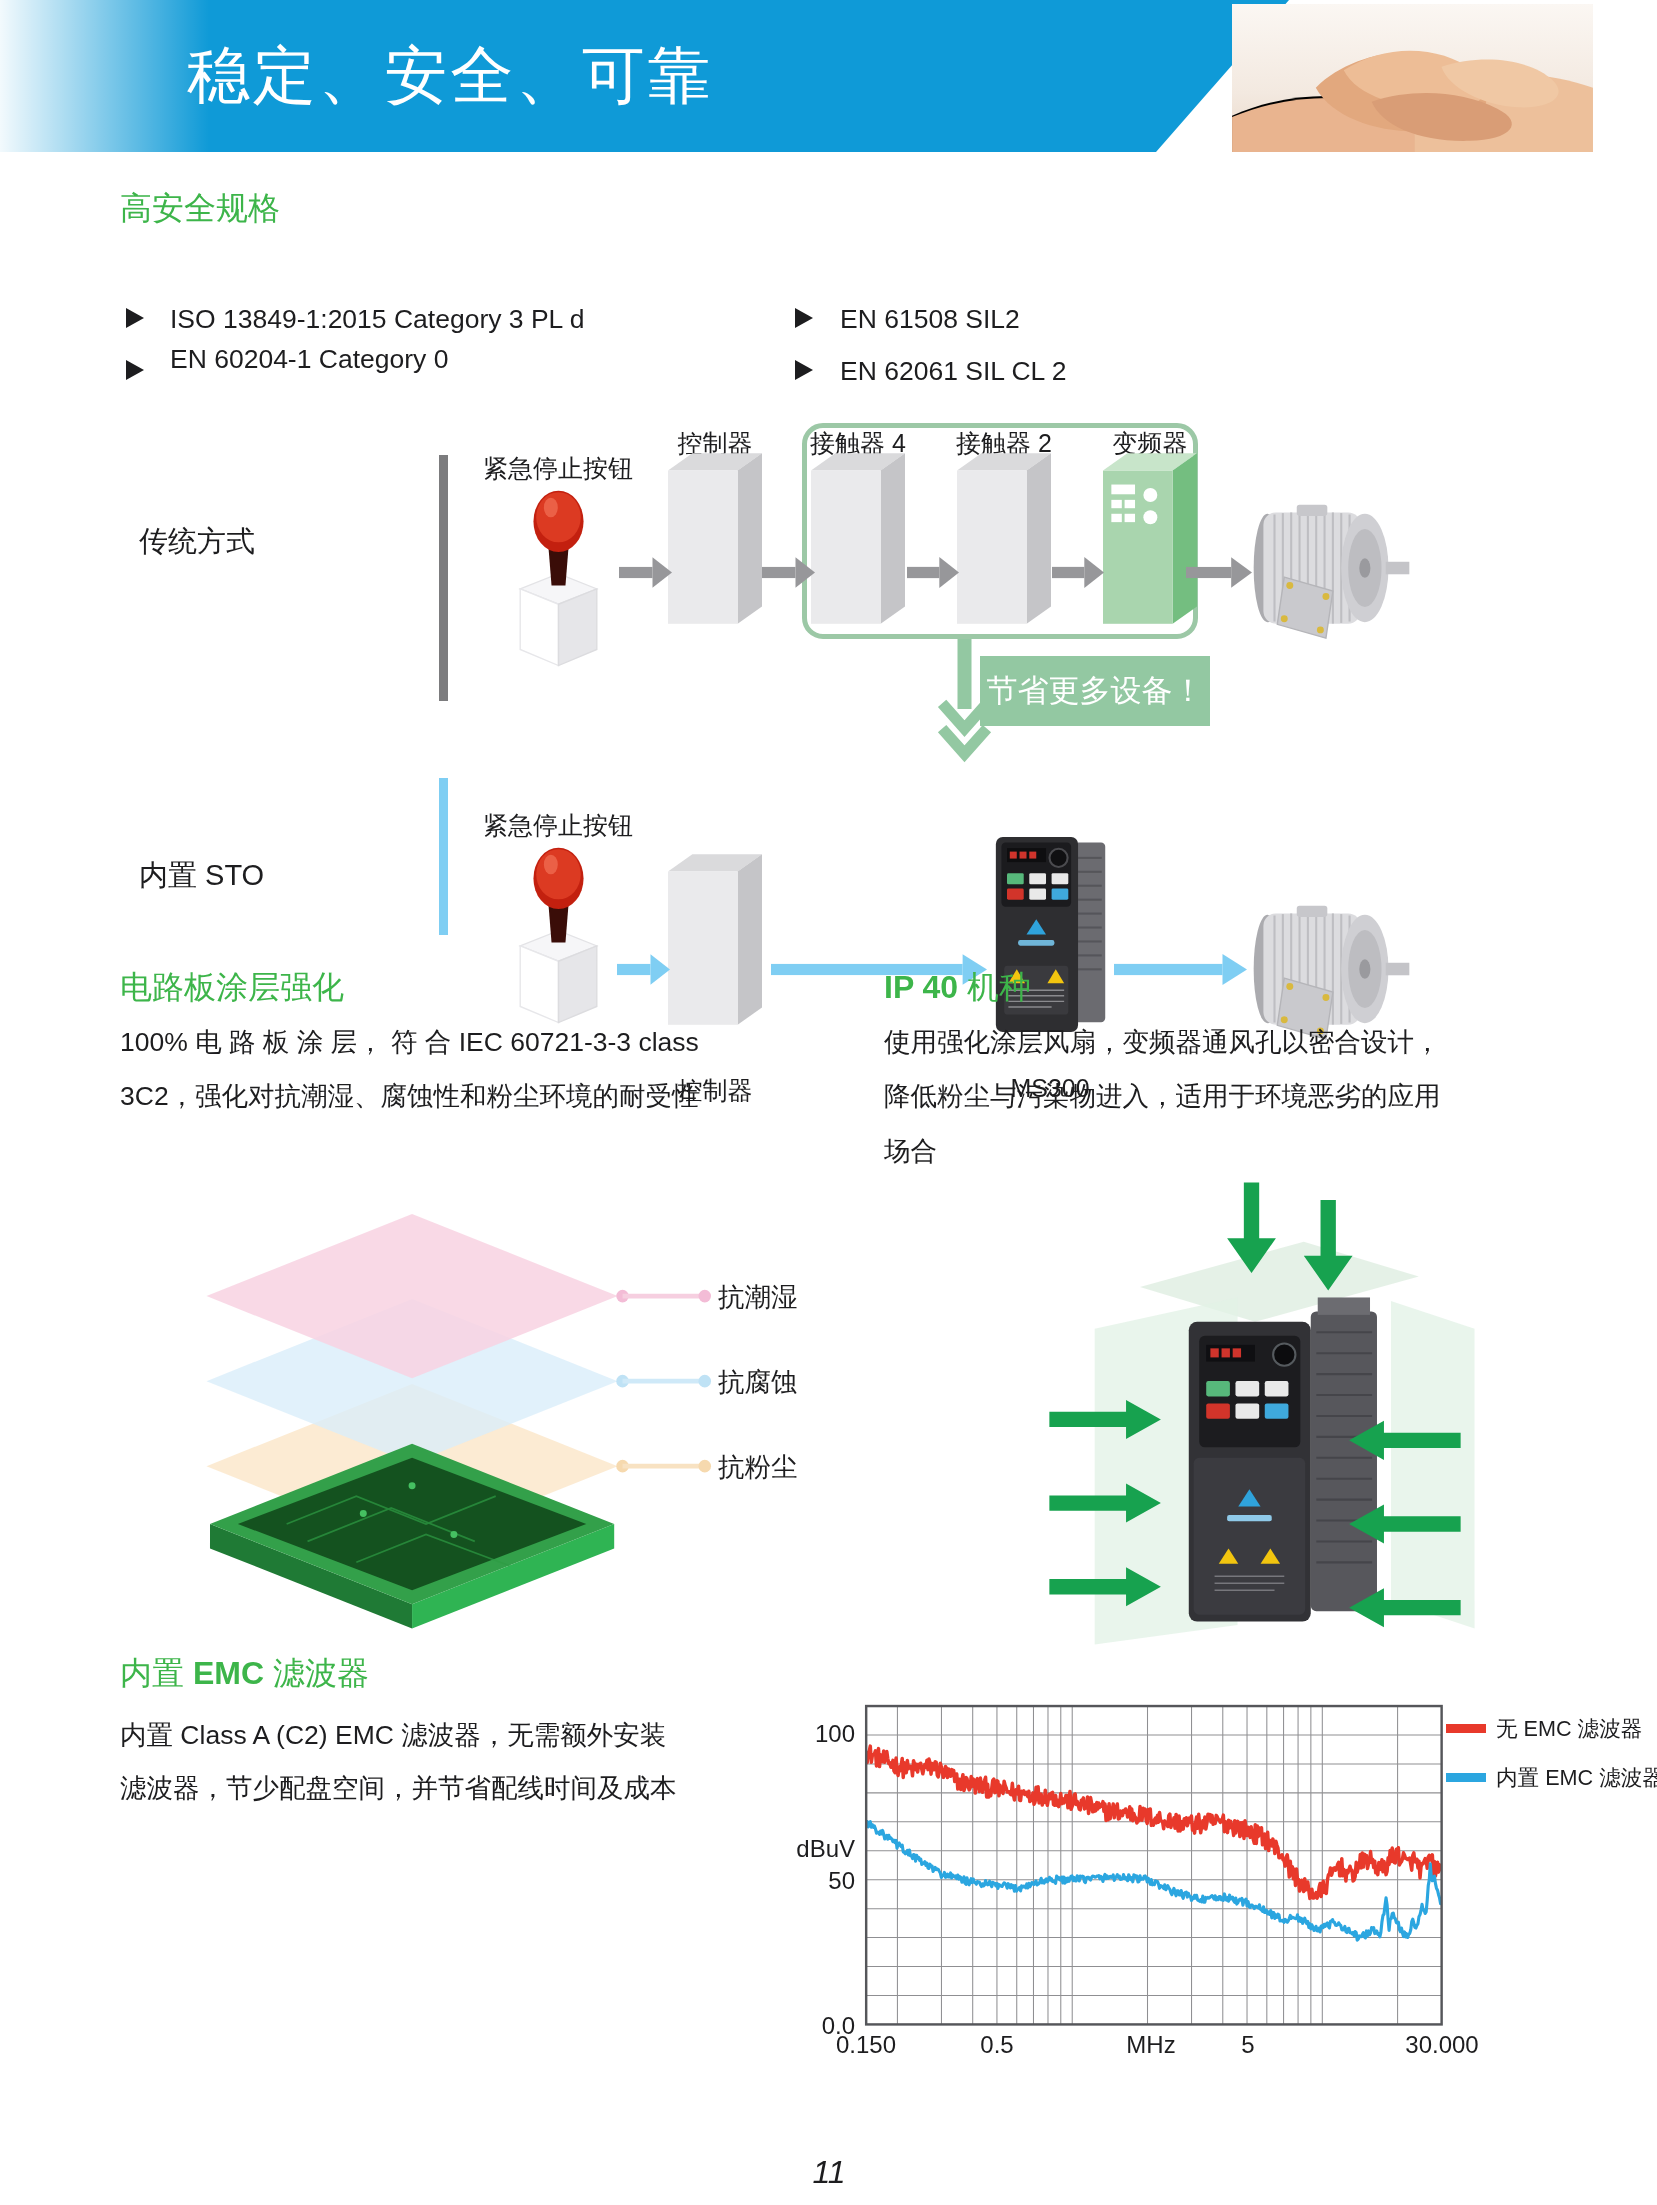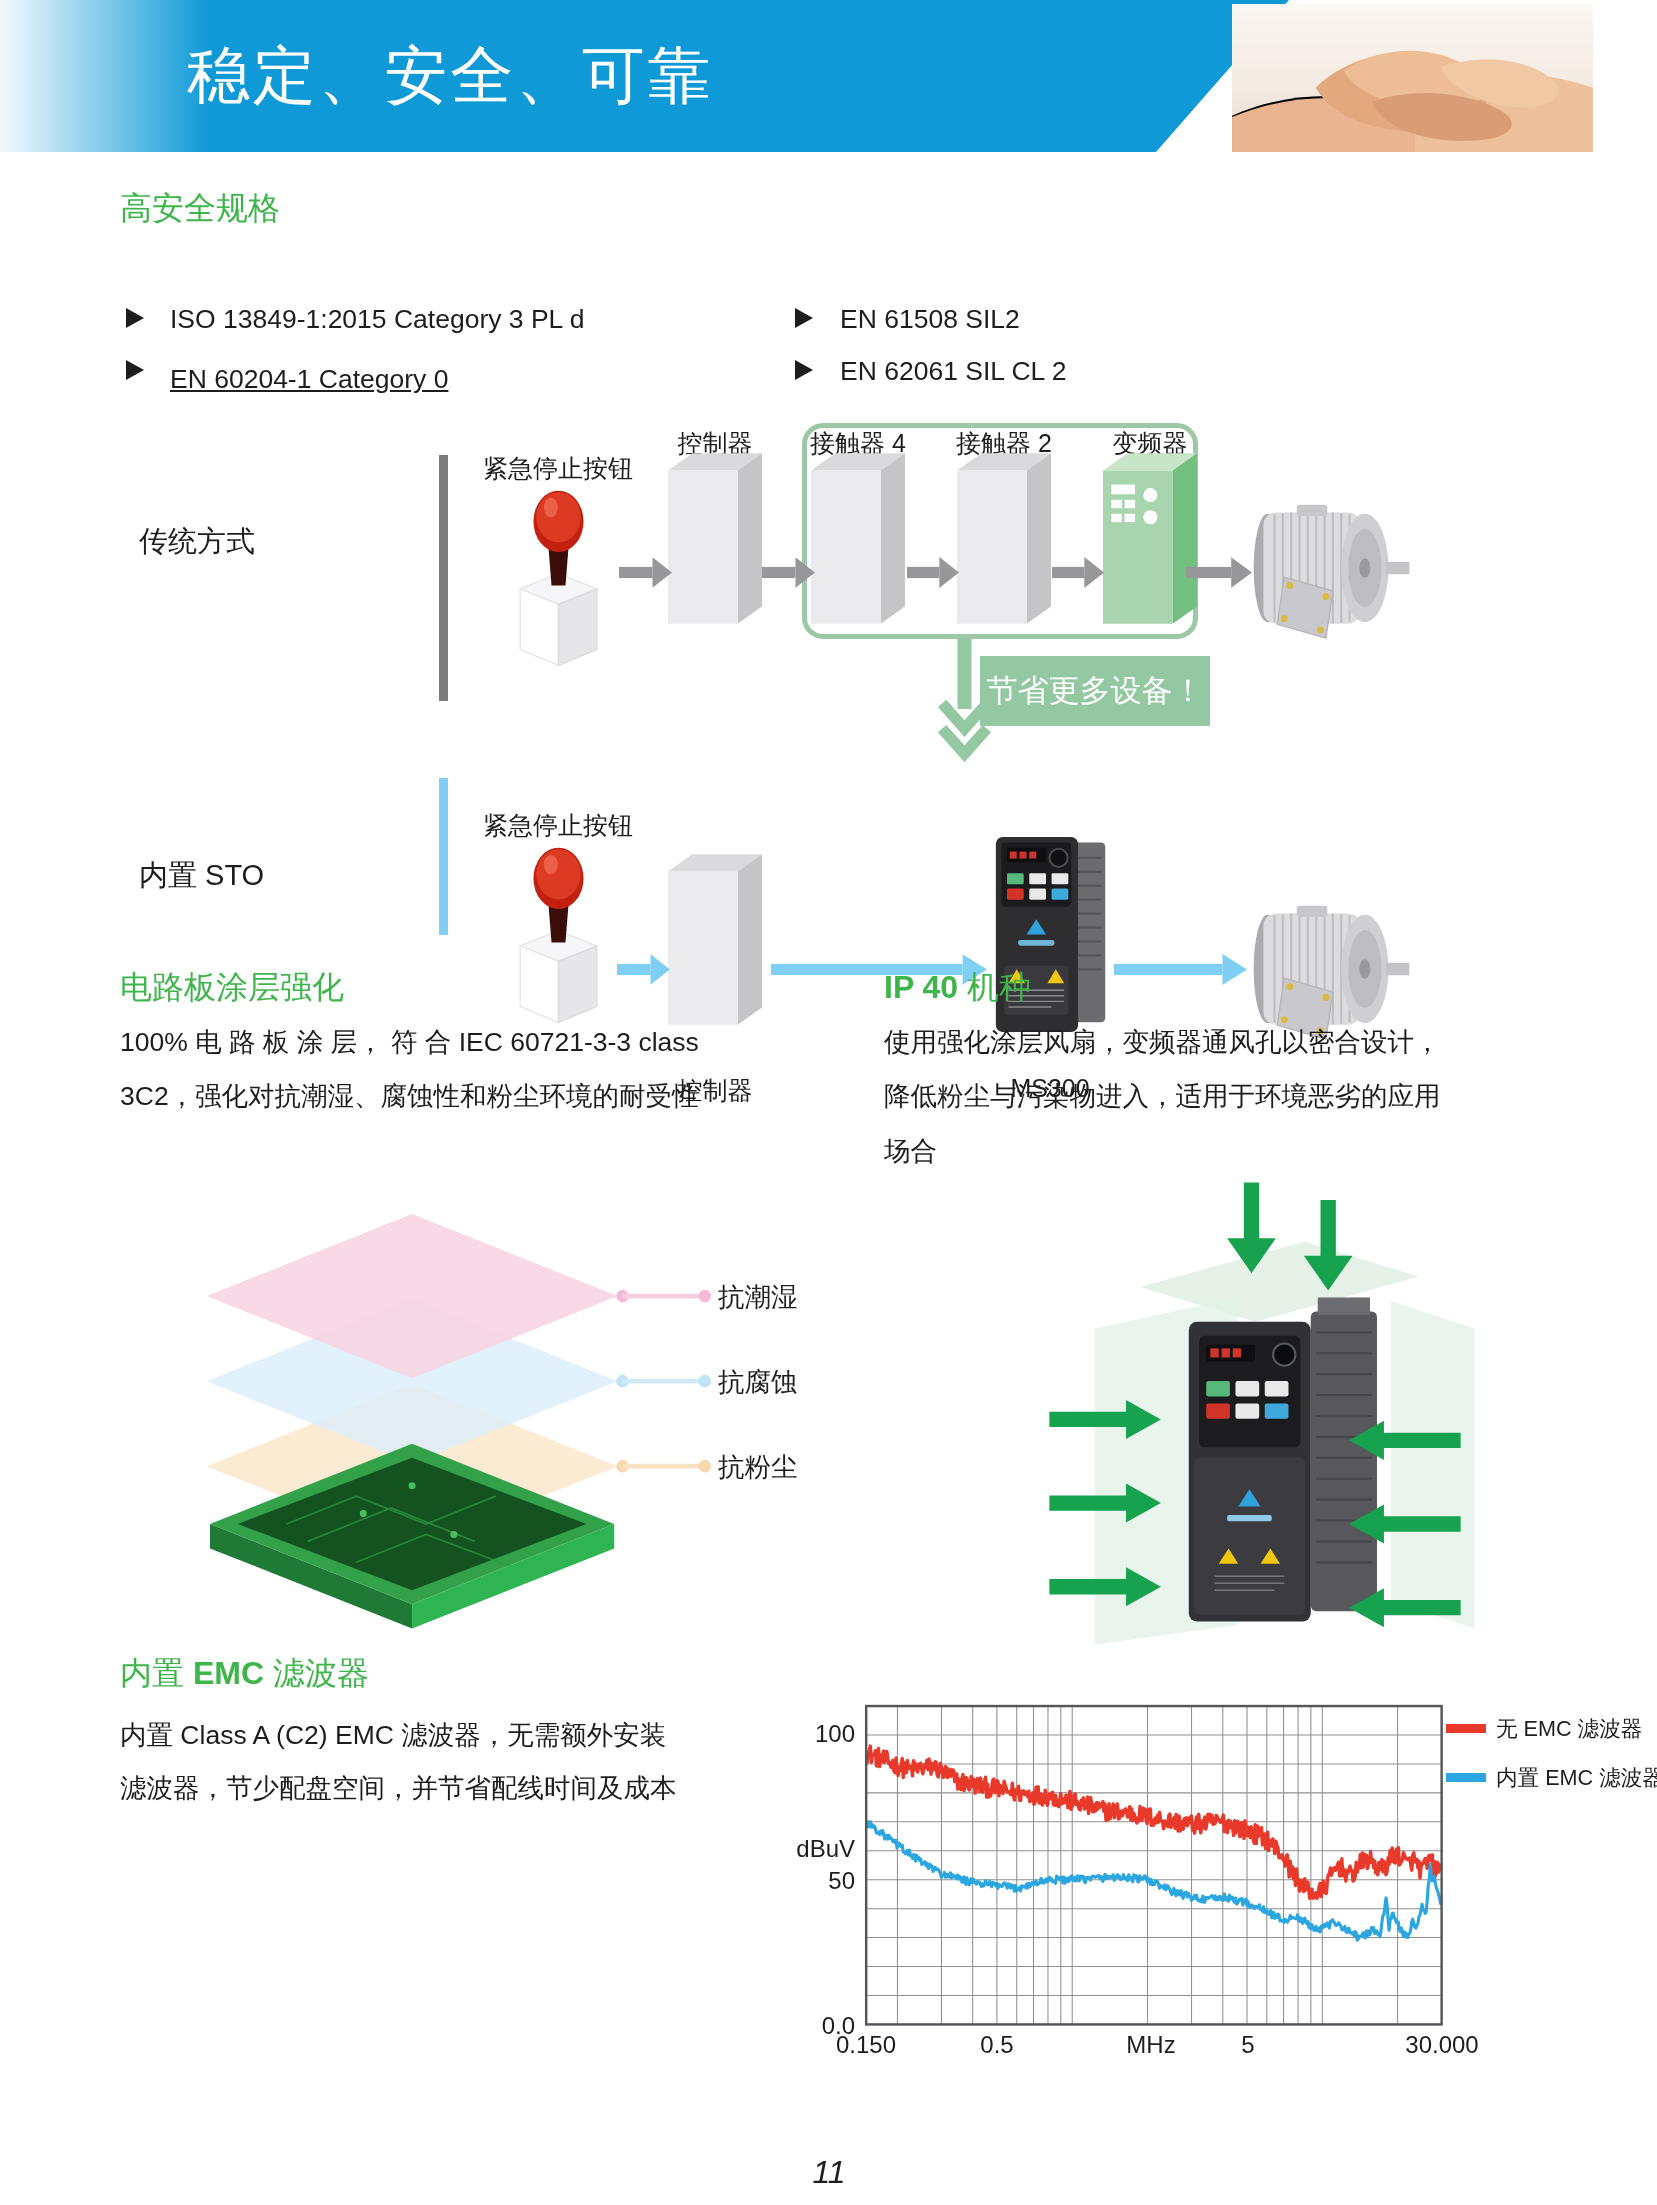--- a/index.html
+++ b/index.html
@@ -58,21 +58,21 @@
     </svg>
   </div>
 
   <div class="abs h-green" style="left:120px;top:187px;">高安全规格</div>
 
   <div class="abs tri" style="left:126px;top:308px;"></div>
   <div class="abs body-t" style="left:170px;top:304px;">ISO 13849-1:2015 Category 3 PL d</div>
   <div class="abs tri" style="left:795px;top:308px;"></div>
   <div class="abs body-t" style="left:840px;top:304px;">EN 61508 SIL2</div>
   <div class="abs tri" style="left:126px;top:360px;"></div>
-  <div class="abs body-t" style="left:170px;top:364px;text-decoration:underline;">EN 60204-1 Category 0</div>
+  <div class="abs body-t" style="left:170px;top:344px;">EN 60204-1 Category 0</div>
   <div class="abs tri" style="left:795px;top:360px;"></div>
   <div class="abs body-t" style="left:840px;top:356px;">EN 62061 SIL CL 2</div>
 
   <div id="sto-outline" class="abs"></div>
 
   <div class="abs rowlabel" style="left:139px;top:522px;">传统方式</div>
   <div id="gray-bar" class="abs"></div>
   <div class="abs dlabel" style="left:558px;top:452px;">紧急停止按钮</div>
   <div class="abs dlabel" style="left:715px;top:427px;">控制器</div>
   <div class="abs dlabel" style="left:858px;top:427px;">接触器 4</div>

